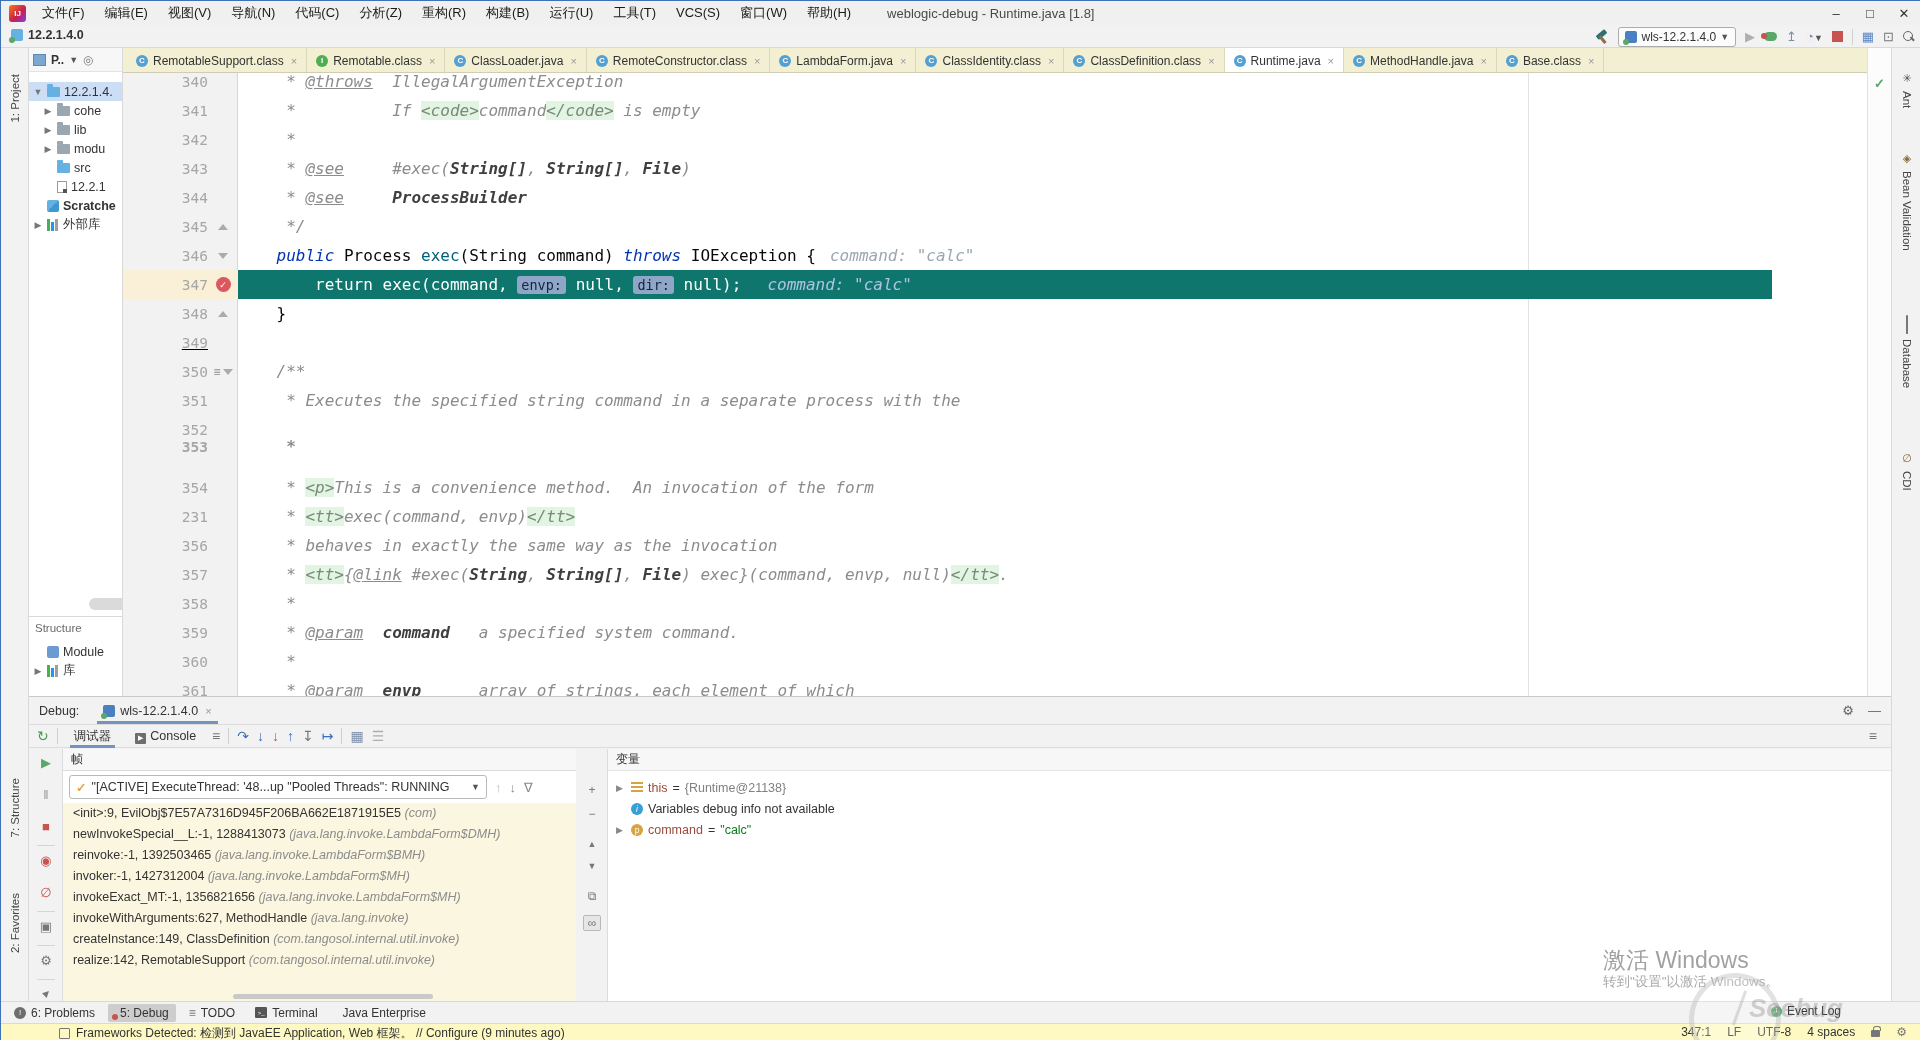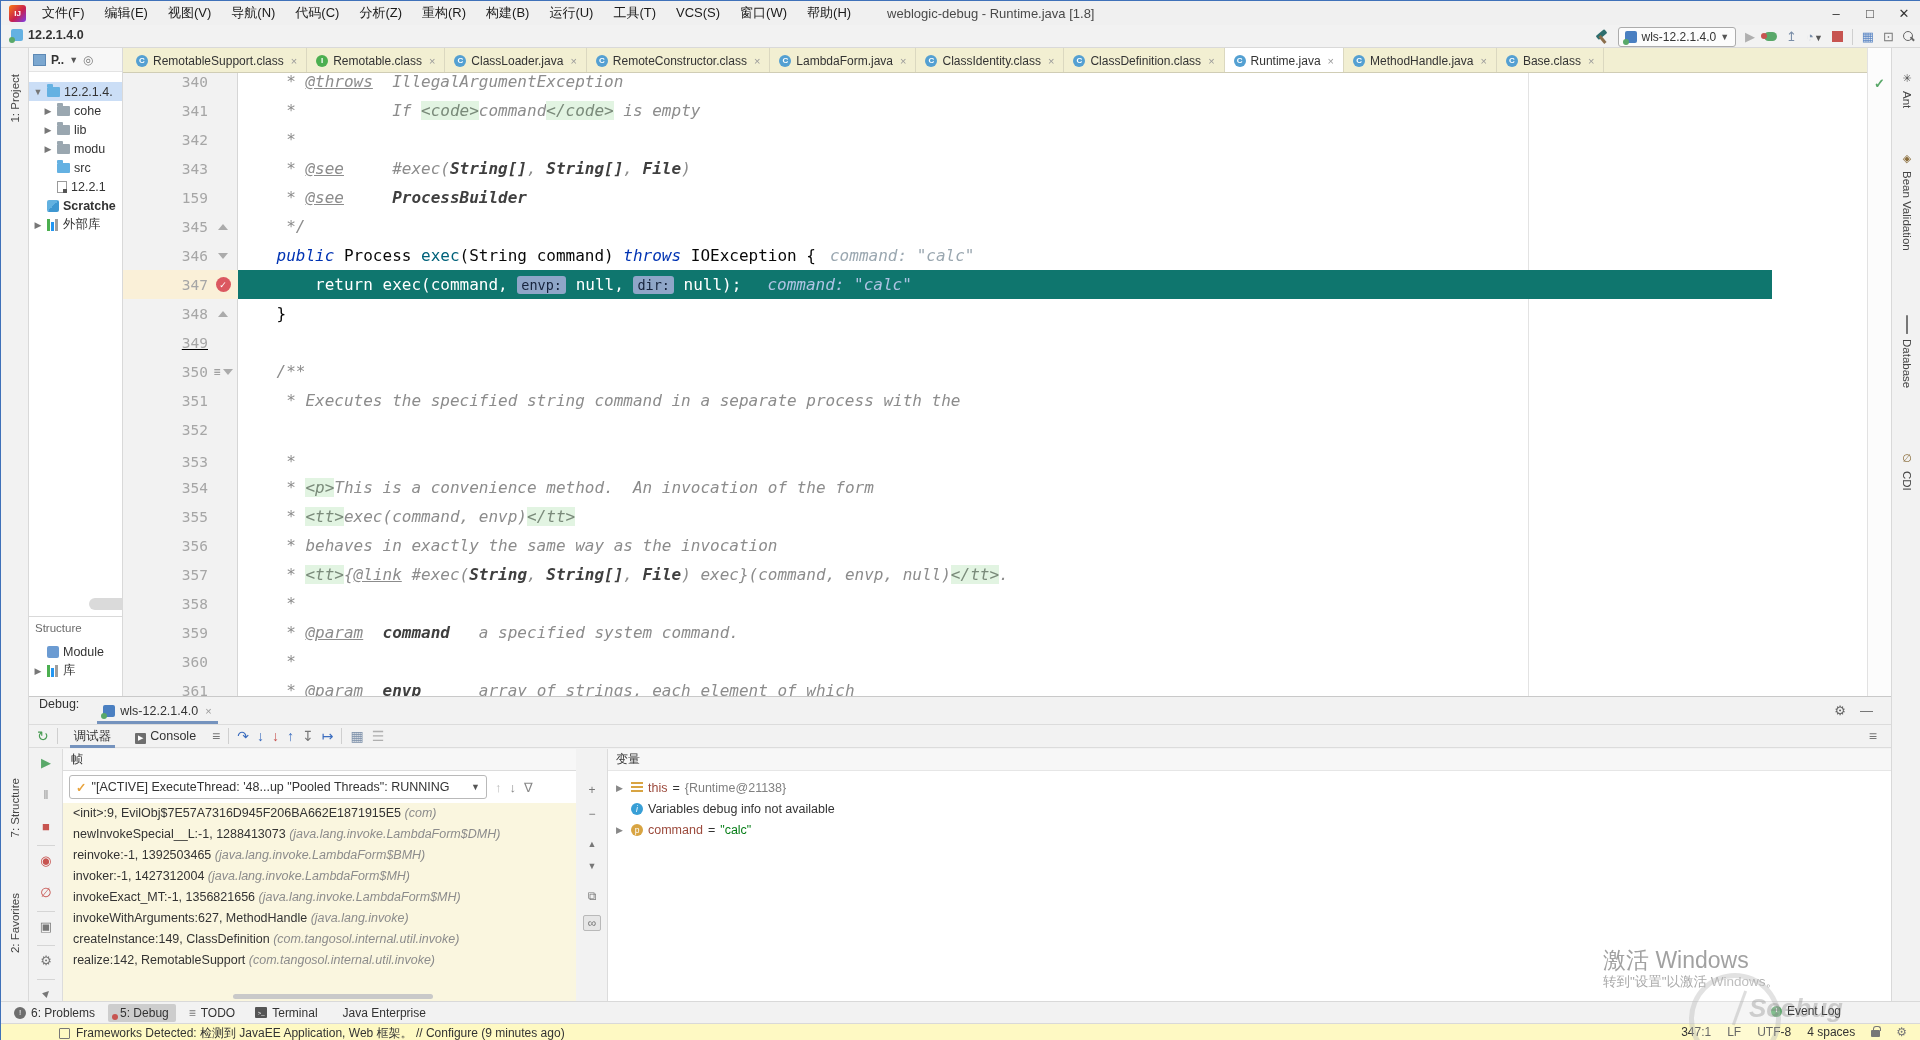--- a/index.html
+++ b/index.html
@@ -101,21 +101,21 @@
   .seg-p { color:#080808; }
   .seg-h { color:#9AA7B0; font-style:italic; margin-left:14px;}
   .seg-w { color:#ffffff; }
   .seg-chip { background:#8FA6C8; color:#17243D; border-radius:3px; padding:1px 4px; font-size:13.5px; }
   .seg-h2 { color:#AFC4E4; font-style:italic; margin-left:26px;}
   .estripe { position:absolute; left:1866px; top:47px; width:24px; height:648px; background:#FCFCFC; border-left:1px solid #E2E2E2; }
   .okcheck { position:absolute; left:6px; top:28px; color:#59A869; font-size:13px; font-weight:bold; }
 
   
   .debug { position:absolute; left:28px; top:695px; width:1862px; height:305px; background:#F2F2F2; border-top:1px solid #C9C9C9; }
-  .dheader { position:absolute; left:0; top:0; right:8px; height:27px; display:flex; }
+  .dheader { position:absolute; left:0; top:0; right:0; height:27px; display:flex; align-items:center; }
   .dh-label { font-size:12.5px; color:#333; margin-left:10px; }
   .dtab { display:flex; align-items:center; gap:5px; margin-left:18px; font-size:12.5px; color:#333; position:relative; height:27px; padding:0 6px;}
   .dtab .ul { position:absolute; left:0; right:0; bottom:0; height:3px; background:#7593BE; }
   .dh-right { position:absolute; right:10px; top:0; height:27px; display:flex; align-items:center; gap:14px; color:#666; font-size:13px;}
   .dtoolbar { position:absolute; left:0; top:27px; right:0; height:24px; border-top:1px solid #DCDCDC; border-bottom:1px solid #DCDCDC; display:flex; align-items:center; gap:8px; padding-left:8px;}
   .dtb { font-size:14px; line-height:1; }
   .dtab2 { font-size:12.5px; color:#333; padding:0 8px; height:24px; line-height:24px; position:relative;}
   .dtab2.on::after { content:""; position:absolute; left:4px; right:4px; bottom:0; height:3px; background:#7593BE; }
   .conico { width:11px; height:11px; background:#6E6E6E; color:#fff; font-size:7px; display:inline-flex; align-items:center; justify-content:center; margin-right:4px; border-radius:1px;}
   .dcontent { position:absolute; left:0; top:52px; right:0; bottom:0; }
@@ -405,21 +405,21 @@
         </div>
         <div class="line" style="top: 81px;">
           <div class="gut">
             <span class="num">343</span>
             <span class="mark"></span>
           </div>
           <div class="code"><span class="seg-c">     * </span><span class="seg-t">@see</span><span class="seg-c">     #exec(</span><span class="seg-b">String[]</span><span class="seg-c">, </span><span class="seg-b">String[]</span><span class="seg-c">, </span><span class="seg-b">File</span><span class="seg-c">)</span></div>
         </div>
         <div class="line" style="top: 110px;">
           <div class="gut">
-            <span class="num">159</span>
+            <span class="num">344</span>
             <span class="mark"></span>
           </div>
           <div class="code"><span class="seg-c">     * </span><span class="seg-t">@see</span><span class="seg-c">     </span><span class="seg-b">ProcessBuilder</span></div>
         </div>
         <div class="line" style="top: 139px;">
           <div class="gut">
             <span class="num">345</span>
             <span class="mark">
               <span class="tri-up"></span>
             </span>
@@ -476,37 +476,37 @@
             <span class="mark"></span>
           </div>
           <div class="code"><span class="seg-c">     * Executes the specified string command in a separate process with the</span></div>
         </div>
         <div class="line" style="top: 342px;">
           <div class="gut">
             <span class="num">352</span>
             <span class="mark"></span>
           </div>
         </div>
-        <div class="line" style="top: 374px;">
+        <div class="line" style="top: 359px; font-weight: bold;">
           <div class="gut">
             <span class="num">353</span>
             <span class="mark"></span>
           </div>
           <div class="code"><span class="seg-c">     *</span></div>
         </div>
         <div class="line" style="top: 400px;">
           <div class="gut">
             <span class="num">354</span>
             <span class="mark"></span>
           </div>
           <div class="code"><span class="seg-c">     * </span><span class="seg-m">&lt;p&gt;</span><span class="seg-c">This is a convenience method.  An invocation of the form</span></div>
         </div>
         <div class="line" style="top: 429px;">
           <div class="gut">
-            <span class="num">355</span>
+            <span class="num">231</span>
             <span class="mark"></span>
           </div>
           <div class="code"><span class="seg-c">     * </span><span class="seg-m">&lt;tt&gt;</span><span class="seg-c">exec(command, envp)</span><span class="seg-m">&lt;/tt&gt;</span></div>
         </div>
         <div class="line" style="top: 458px;">
           <div class="gut">
             <span class="num">356</span>
             <span class="mark"></span>
           </div>
           <div class="code"><span class="seg-c">     * behaves in exactly the same way as the invocation</span></div>

